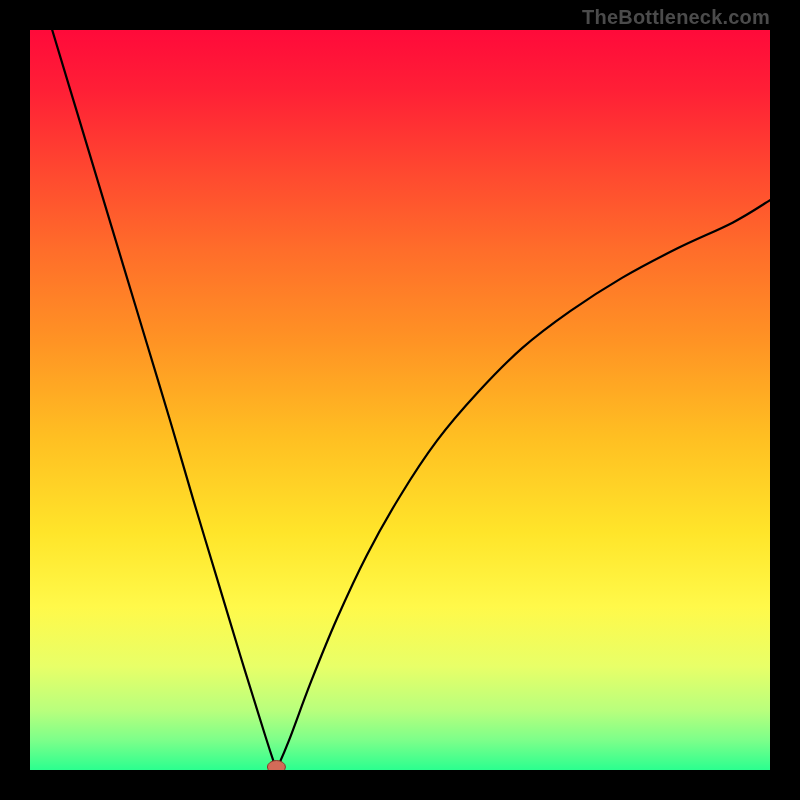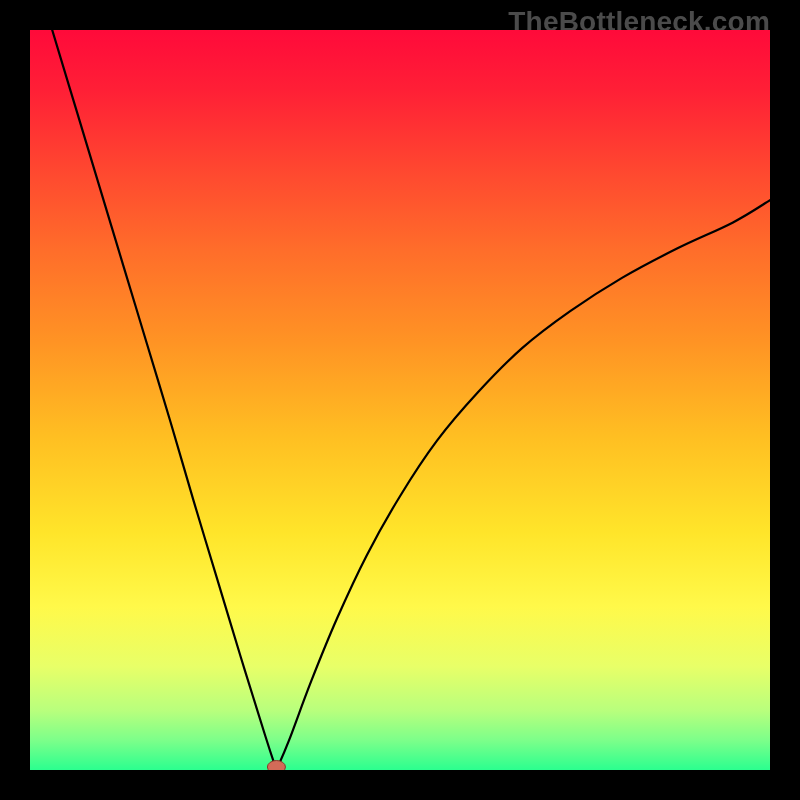--- a/index.html
+++ b/index.html
@@ -36,21 +36,21 @@
     left: 0;
     top: 0;
     width: 100%;
     height: 100%;
   }
   .watermark {
     position: absolute;
     top: 6px;
     right: 30px;
     color: #4b4b4b;
-    font-size: 28px;
+    font-size: 20px;
     font-weight: 600;
     letter-spacing: 0.2px;
     user-select: none;
   }
 </style>
 </head>
 <body>
 
 <div class="outer">
 

